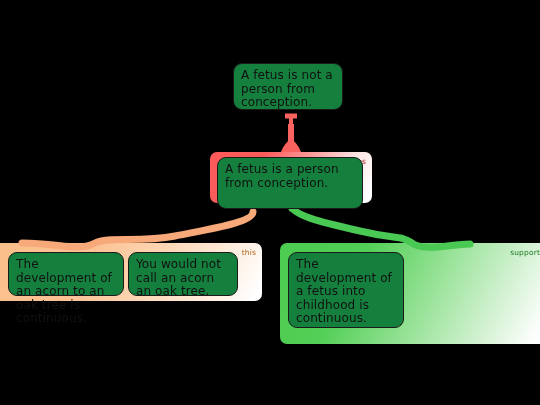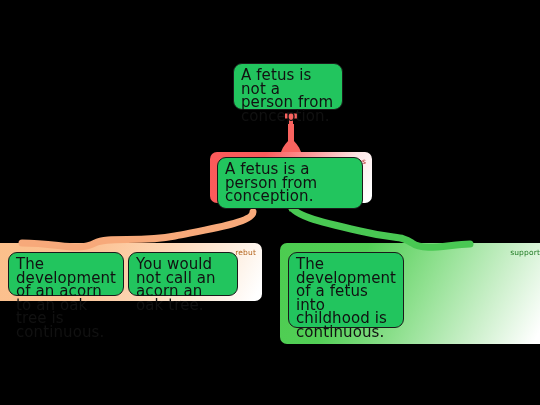--- a/index.html
+++ b/index.html
@@ -3,26 +3,26 @@
 <meta charset="utf-8">
 <style>
   html,body{margin:0;padding:0;background:#000;}
   body{width:540px;height:405px;overflow:hidden;
        font-family:"DejaVu Sans","Liberation Sans",sans-serif;}
   #canvas{position:relative;width:540px;height:405px;background:#000000;}
 
   
   .claim{
     position:absolute;
-    background:#22c55e;
+    background:#15803d;
     border:1.6px solid #1a1a1a;
     border-radius:9px;
     box-sizing:border-box;
     color:#111111;
-    font-size:15px;
+    font-size:12px;
     line-height:13.6px;
     padding:5px 7px 4px 7px;
     letter-spacing:.1px;
     z-index:6;
   }
 
   
   .group{
     position:absolute;
     border-radius:7px;
@@ -98,21 +98,21 @@
   </svg>
 
   <div class="claim" id="node-top">A fetus is not a person from conception.</div>
 
   <div class="group" id="grp-opposes">
     <span class="group-label">opposes</span>
   </div>
   <div class="claim" id="node-opposes">A fetus is a person from conception.</div>
 
   <div class="group" id="grp-rebut">
-    <span class="group-label">rebut</span>
+    <span class="group-label">this</span>
   </div>
   <div class="claim" id="node-rebut-1">The development of an acorn to an oak tree is continuous.</div>
   <div class="claim" id="node-rebut-2">You would not call an acorn an oak tree.</div>
 
   <div class="group" id="grp-support">
     <span class="group-label">support</span>
   </div>
   <div class="claim" id="node-support-1">The development of a fetus into childhood is continuous.</div>
 
 </div>

